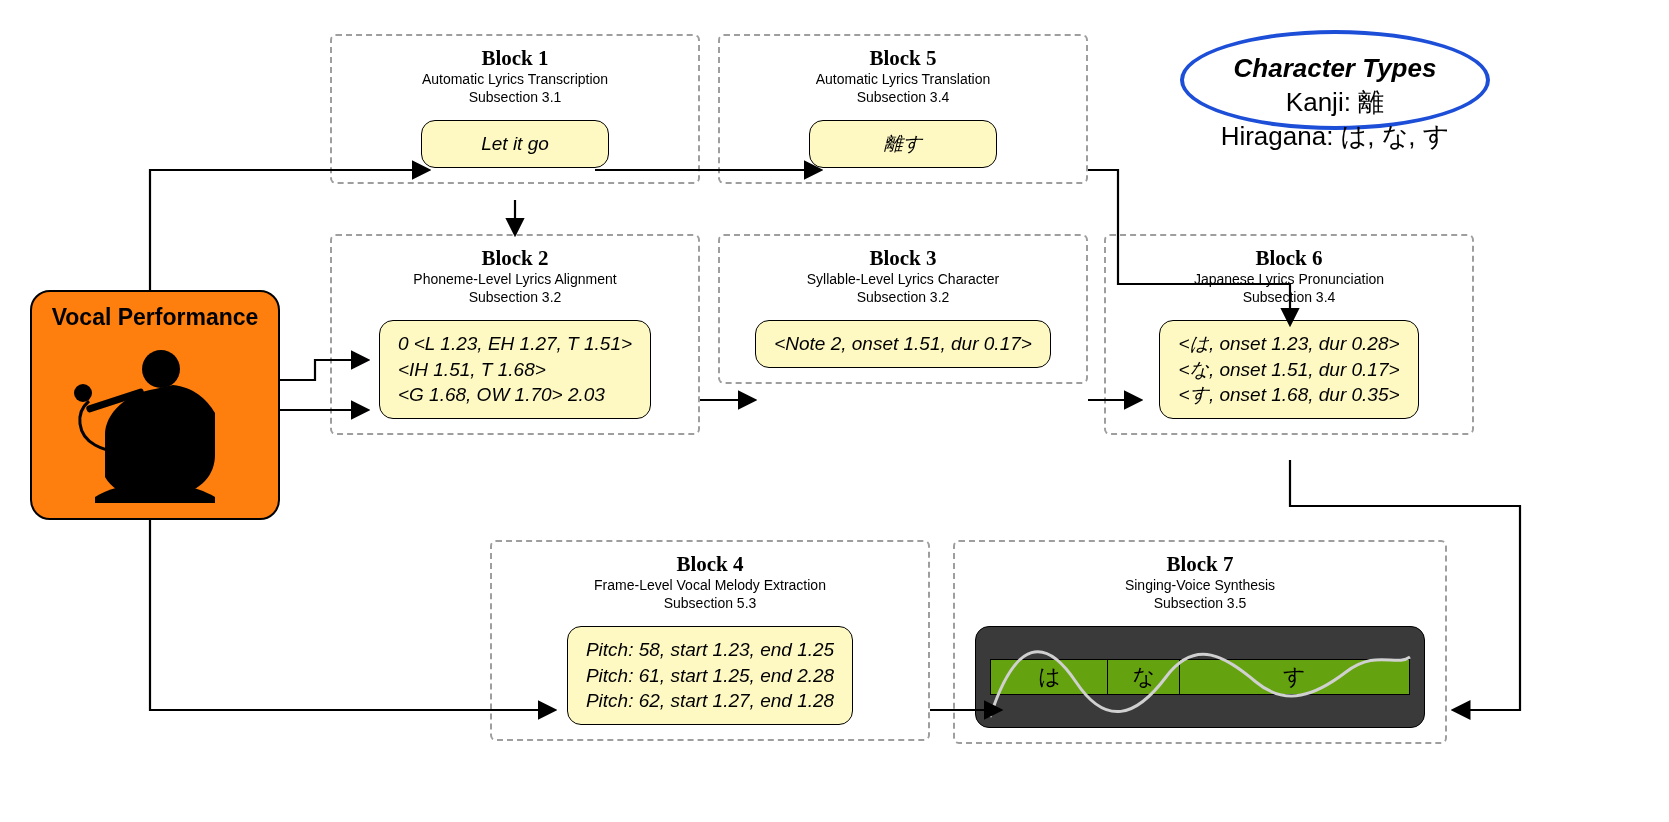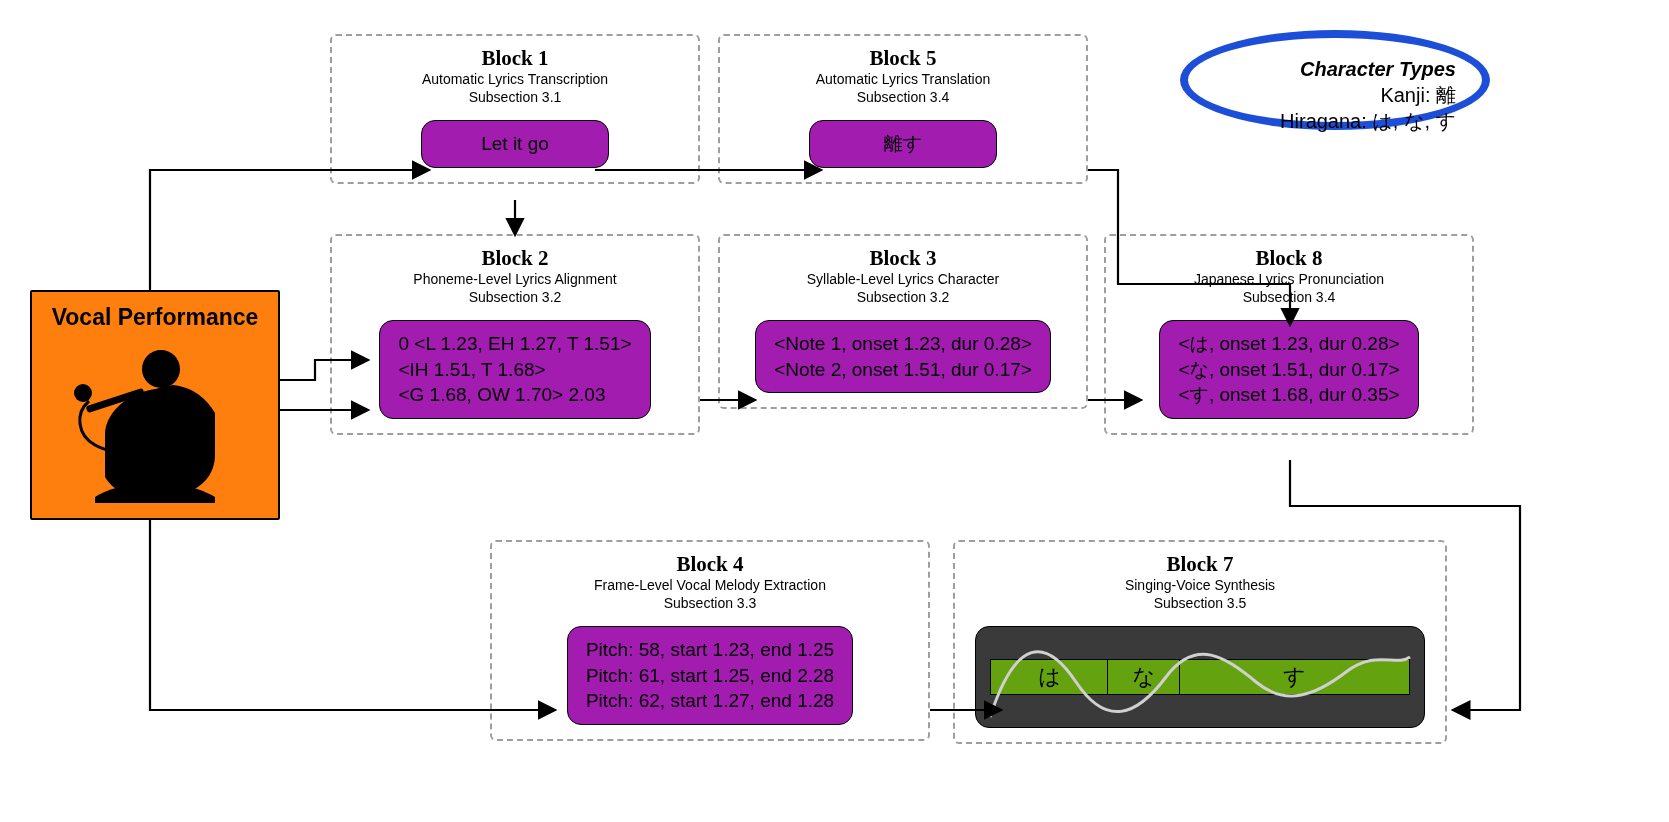--- a/index.html
+++ b/index.html
@@ -31,51 +31,52 @@
   font-size: 21px;
   line-height: 1.2;
   font-family: Liberation Serif, serif;
 }
 .block-sub {
   font-size: 14px;
   line-height: 1.25;
 }
 .payload {
   margin: 14px auto 0 auto;
-  background: #a21caf;
+  background: #fef9c3;
   border: 1.5px solid #000;
   border-radius: 14px;
   padding: 10px 18px;
+  font-style: italic;
   font-family: Arial, Helvetica, sans-serif;
   font-size: 19px;
   line-height: 1.35;
   text-align: center;
   display: inline-block;
 }
 .payload.left {
   text-align: left;
 }
 .vocal-box {
   background: #ff7f0e;
   border: 2px solid #000;
-  border-radius: 2px;
+  border-radius: 20px;
   text-align: center;
   padding: 12px 10px 6px 10px;
 }
 .vocal-title {
   font-weight: bold;
   font-size: 23px;
   margin-bottom: 4px;
 }
 .legend-oval {
-  border: 8px solid #1d4ed8;
+  border: 4px solid #1d4ed8;
   border-radius: 50% / 50%;
-  text-align: right;
+  text-align: center;
   padding: 18px 26px;
-  font-size: 20px;
+  font-size: 26px;
   line-height: 1.3;
 }
 .legend-title {
   font-weight: bold;
   font-style: italic;
 }
 .synth-box {
   margin: 14px auto 0 auto;
   background: #3a3a3a;
   border: 1.5px solid #000;
@@ -160,40 +161,39 @@
       <div>&lt;IH 1.51, T 1.68&gt;</div>
       <div>&lt;G 1.68, OW 1.70&gt; 2.03</div>
     </div>
   </div>
 
   <div class="node dashed-block" style="left:718px; top:234px; width:370px;">
     <div class="block-title">Block 3</div>
     <div class="block-sub">Syllable-Level Lyrics Character</div>
     <div class="block-sub">Subsection 3.2</div>
     <div class="payload left">
-      <div>&lt;Note 1, onset 1.23, dur 0.28&gt;</div>
       <div>&lt;Note 2, onset 1.51, dur 0.17&gt;</div>
     </div>
   </div>
 
   <div class="node dashed-block" style="left:1104px; top:234px; width:370px;">
-    <div class="block-title">Block 8</div>
+    <div class="block-title">Block 6</div>
     <div class="block-sub">Japanese Lyrics Pronunciation</div>
     <div class="block-sub">Subsection 3.4</div>
     <div class="payload left">
       <div>&lt;は, onset 1.23, dur 0.28&gt;</div>
       <div>&lt;な, onset 1.51, dur 0.17&gt;</div>
       <div>&lt;す, onset 1.68, dur 0.35&gt;</div>
     </div>
   </div>
 
   <div class="node dashed-block" style="left:490px; top:540px; width:440px;">
     <div class="block-title">Block 4</div>
     <div class="block-sub">Frame-Level Vocal Melody Extraction</div>
-    <div class="block-sub">Subsection 3.3</div>
+    <div class="block-sub">Subsection 5.3</div>
     <div class="payload left">
       <div>Pitch: 58, start 1.23, end 1.25</div>
       <div>Pitch: 61, start 1.25, end 2.28</div>
       <div>Pitch: 62, start 1.27, end 1.28</div>
     </div>
   </div>
 
   <div class="node dashed-block" style="left:953px; top:540px; width:494px;">
     <div class="block-title">Block 7</div>
     <div class="block-sub">Singing-Voice Synthesis</div>

